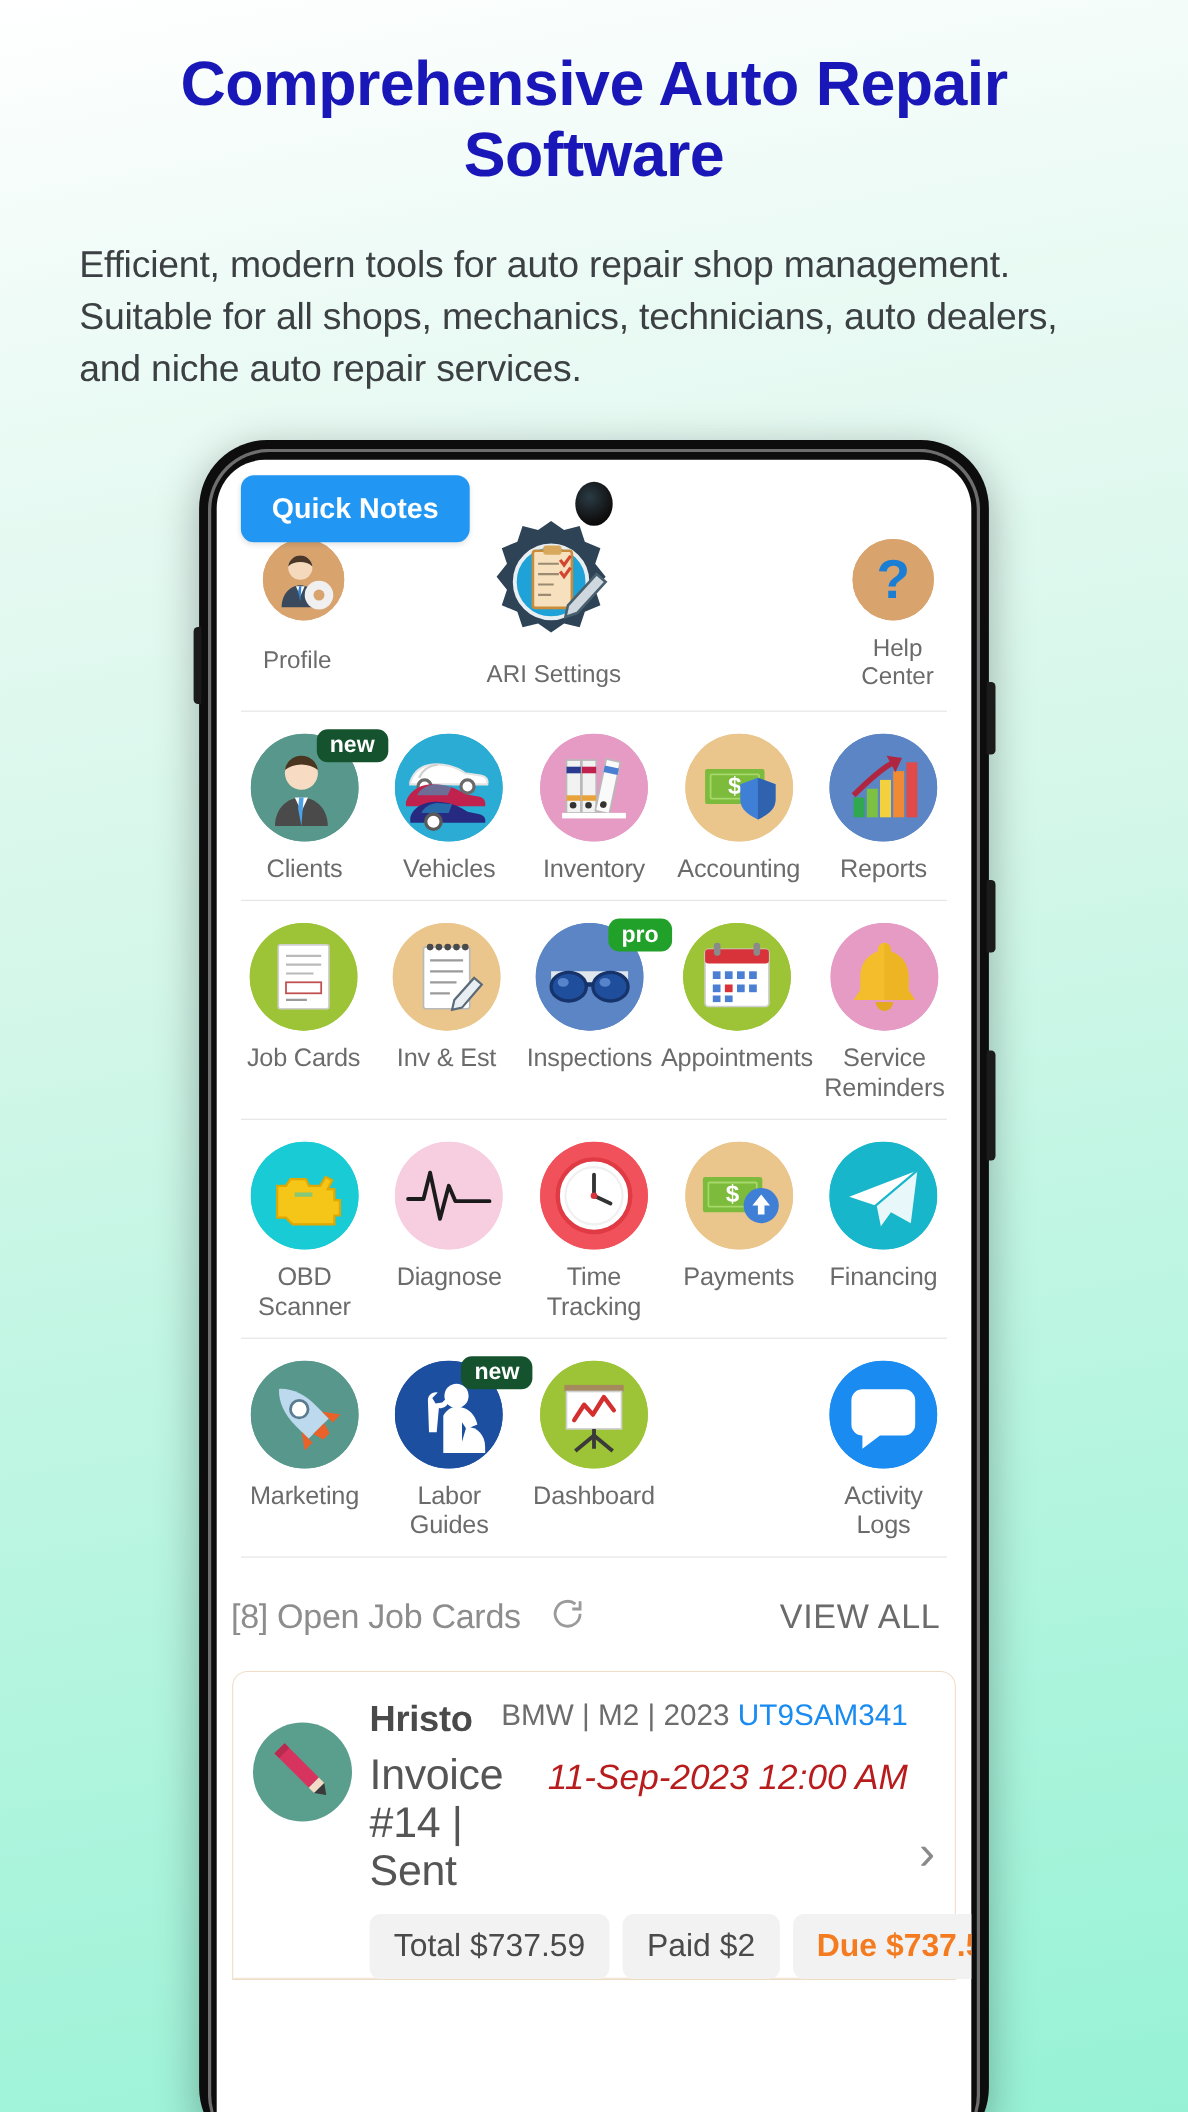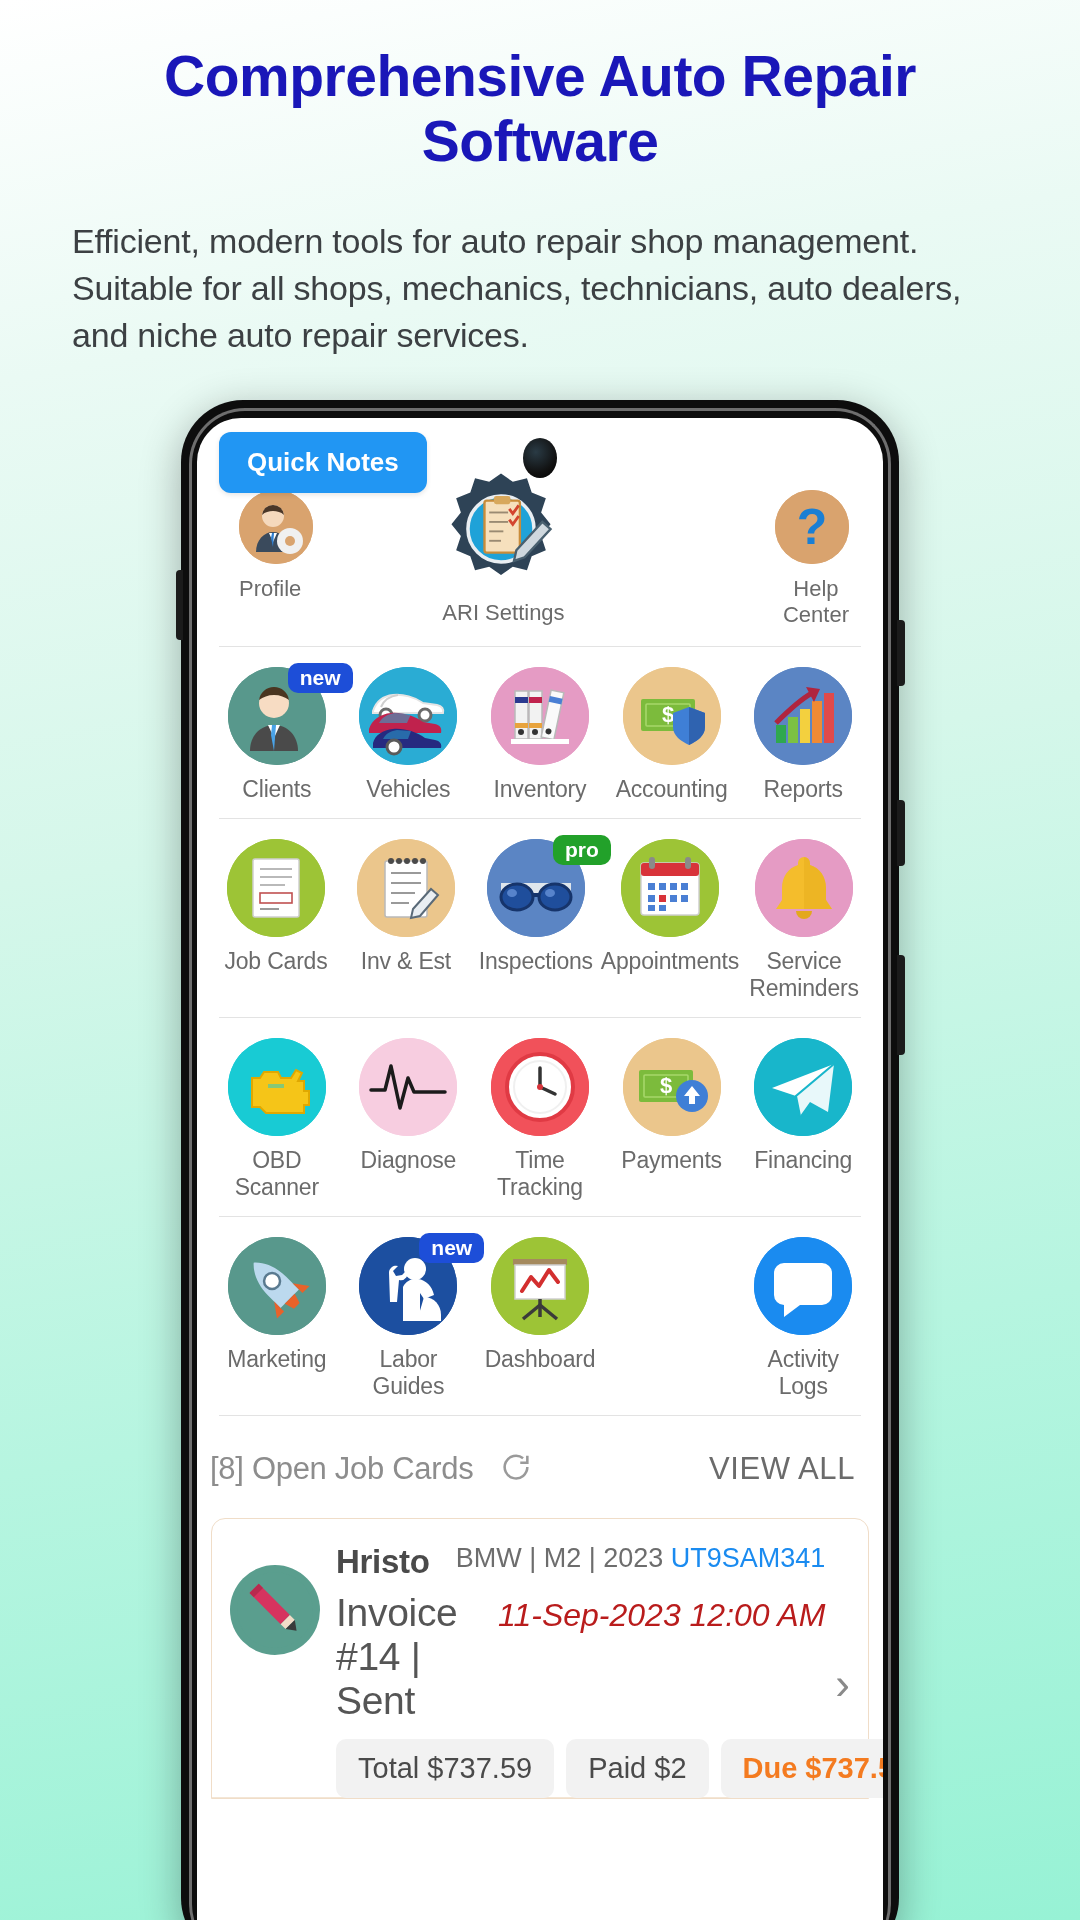--- a/index.html
+++ b/index.html
@@ -124,21 +124,21 @@
     display: flex;
     padding: 72px 24px 18px 24px;
     align-items: flex-start;
   }
   .top-cell {
     flex: 1;
     display: flex;
     flex-direction: column;
     align-items: flex-start;
   }
-  .top-cell.left   { align-items: flex-start; padding-left: 18px; }
+  .top-cell.left   { align-items: flex-start; padding-left: 18px; gap: 11px; }
   .top-cell.right  { align-items: flex-end;   padding-right: 10px; }
   .top-cell .lbl {
     margin-top: 12px;
     font-size: 22px;
     color: #6b6b6b;
     text-align: center;
     line-height: 1.18;
   }
 
   .ico {
@@ -179,21 +179,21 @@
   .ico-lg {
     width: 98px; height: 98px;
     border-radius: 50%;
     display: flex; align-items: center; justify-content: center;
     position: relative;
   }
   .badge {
     position: absolute;
     top: -4px;
     right: -10px;
-    background: #1d4ed8;
+    background: #14532d;
     color: #fff;
     font-size: 21px;
     font-weight: 700;
     padding: 4px 12px 5px 12px;
     border-radius: 10px;
     line-height: 1;
     z-index: 6;
   }
 
   

